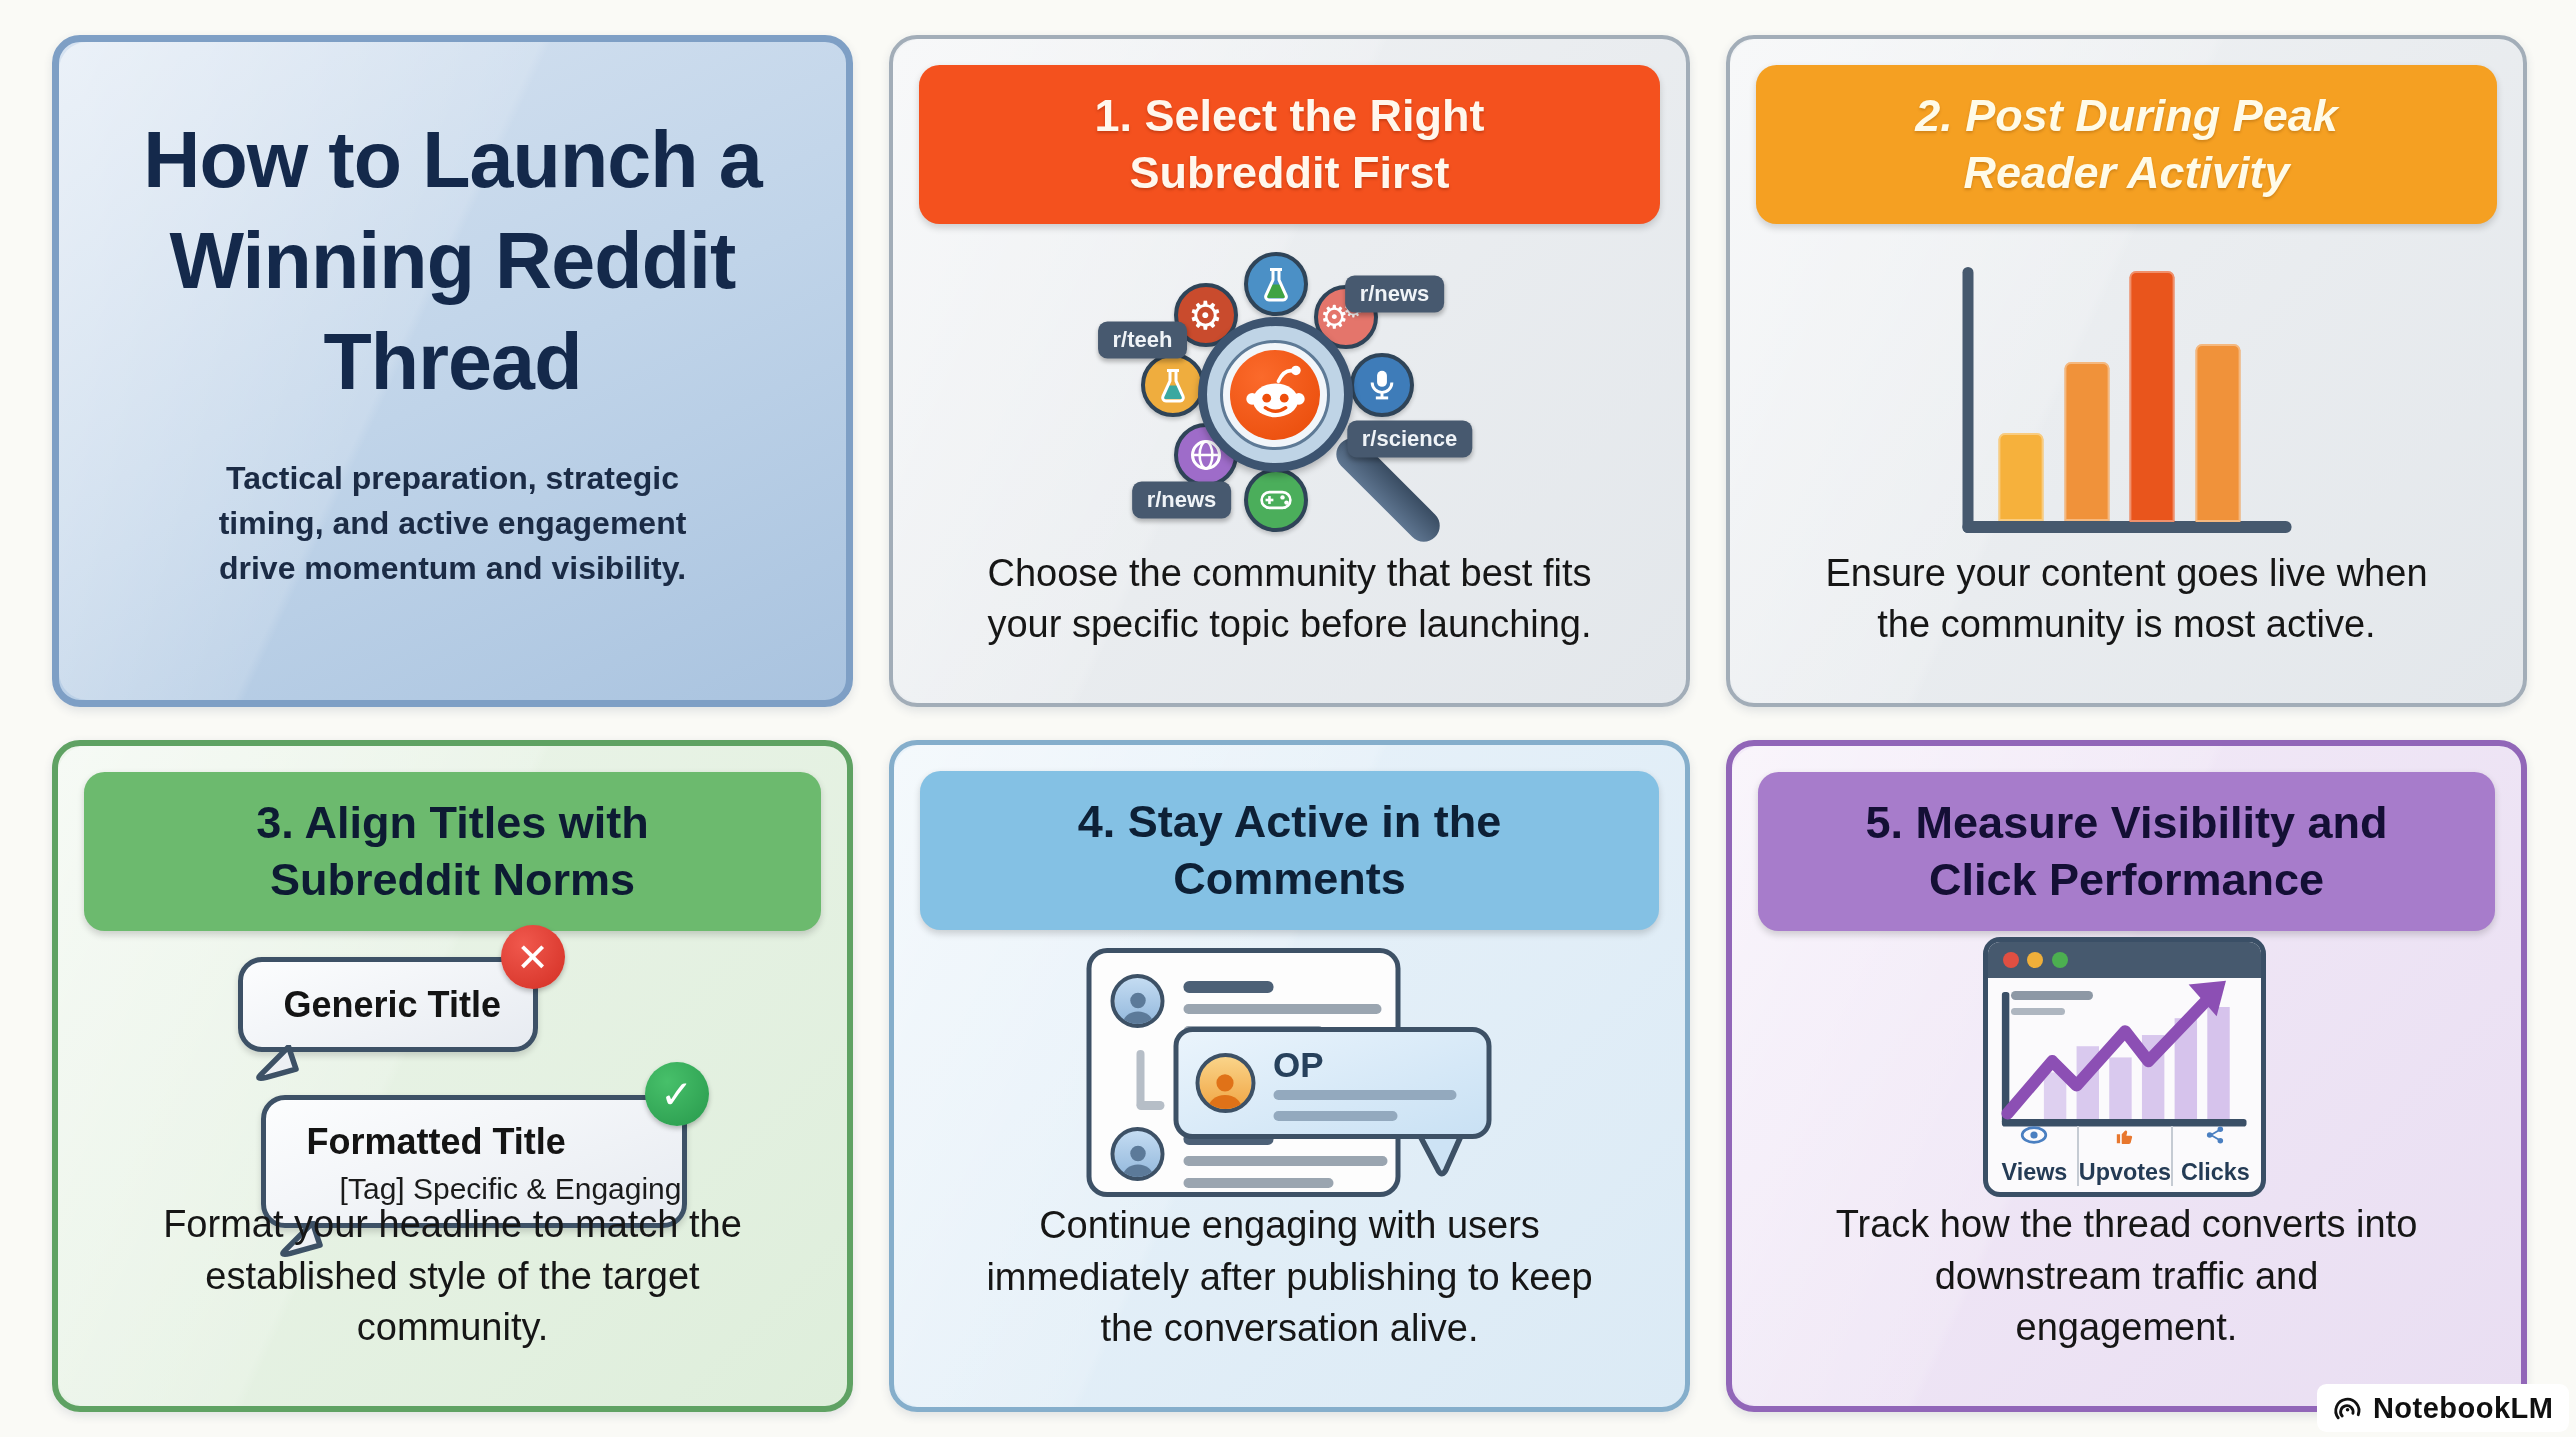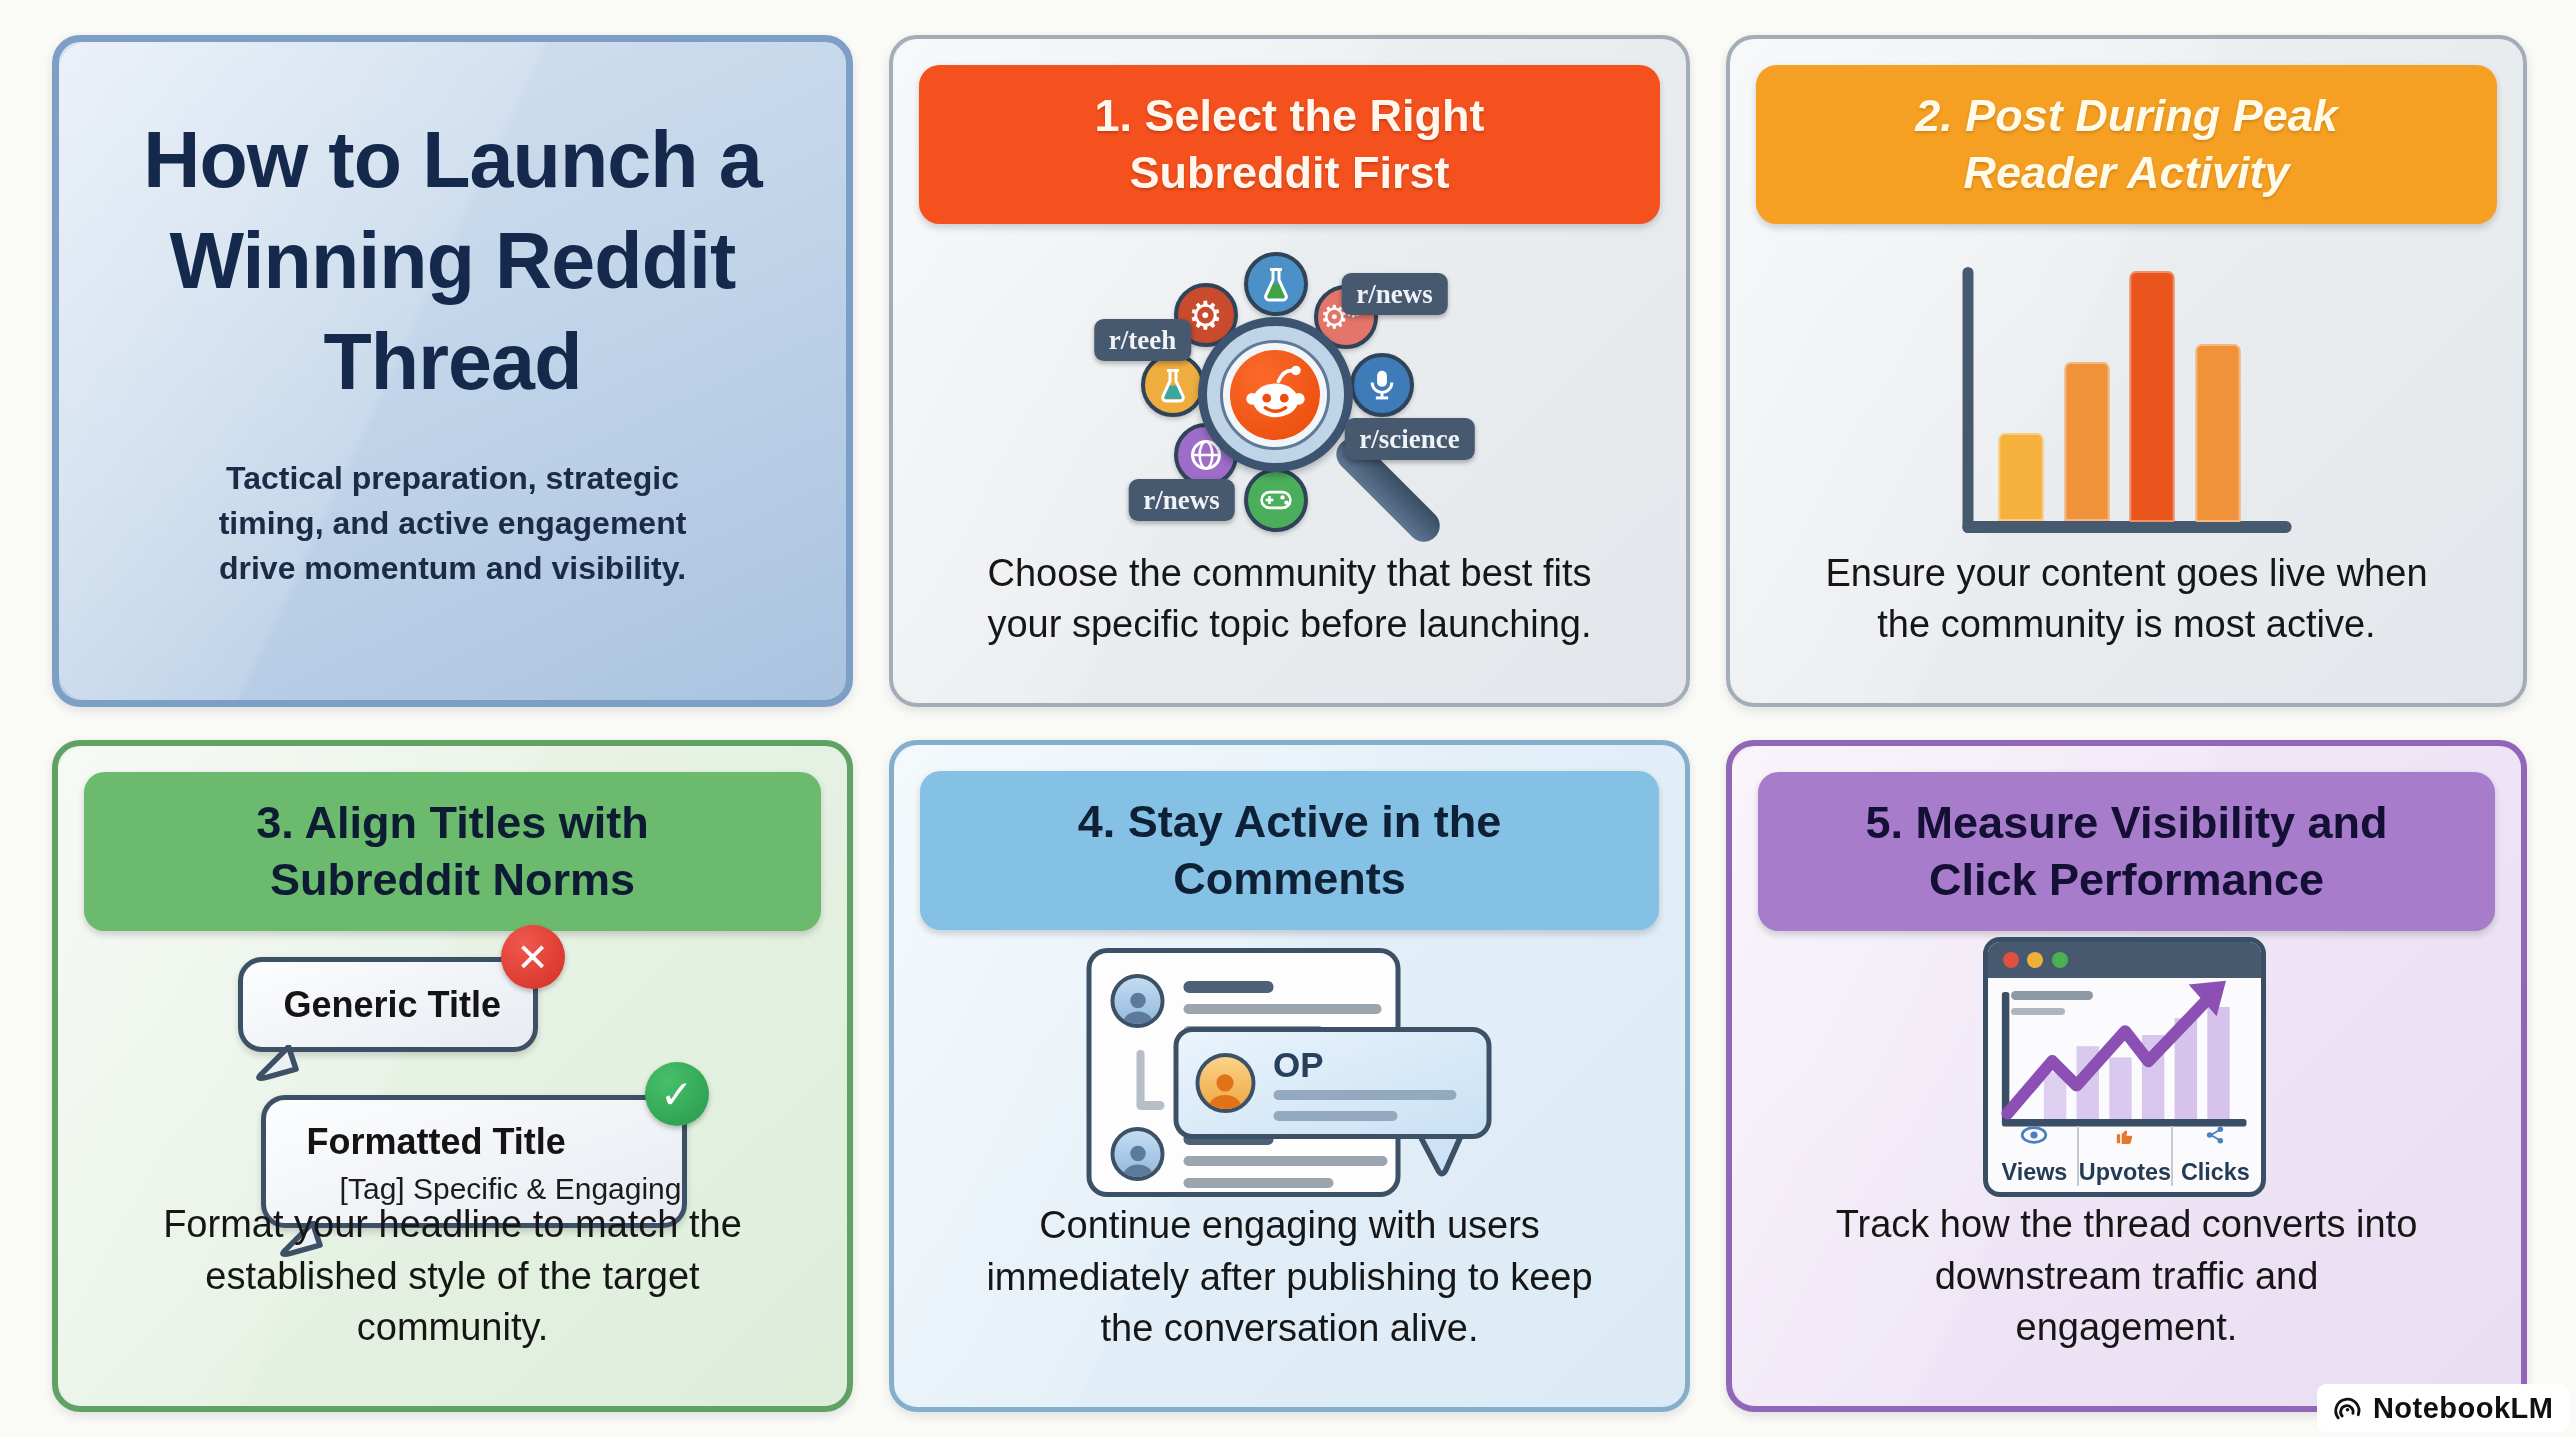--- a/index.html
+++ b/index.html
@@ -66,24 +66,23 @@
   .cluster { top: 187px; width: 562px; height: 356px; }
   .badge {
     position: absolute; width: 64px; height: 64px; border-radius: 50%;
     border: 4.7px solid #2F4458; transform: translate(-50%,-50%);
     display: flex; align-items: center; justify-content: center; z-index: 2;
     box-shadow: 0 2.8px 4.7px rgba(0,0,0,.2); color: #fff;
   }
   .glyph { font-family: "DejaVu Sans", sans-serif; line-height: 1; }
   .tag {
     position: absolute; transform: translate(-50%,-50%); z-index: 4;
-    background: #47596F; color: #EFF3F7; font-size: 27px; font-weight: 600;
+    background: #47596F; color: #EFF3F7; font-size: 22px; font-weight: 600;
     padding: 5.6px 15px; border-radius: 9.4px; white-space: nowrap;
     box-shadow: 0 2.8px 4.7px rgba(0,0,0,.25);
-    font-family: Liberation Serif, serif;
   }
   .lens {
     position: absolute; left: 189px; top: 91px; width: 155px; height: 155px; z-index: 3;
     border-radius: 50%; background: #BFD4E6; border: 9.4px solid #3D5470;
     display: flex; align-items: center; justify-content: center;
     box-shadow: 0 3.7px 7.5px rgba(0,0,0,.25);
   }
   .lens-white { width: 110px; height: 110px; border-radius: 50%; background: #F2F6FA;
     border: 3.7px solid #5E7A96; display: flex; align-items: center; justify-content: center; }
   .lens-orange { width: 90px; height: 90px; border-radius: 50%;

